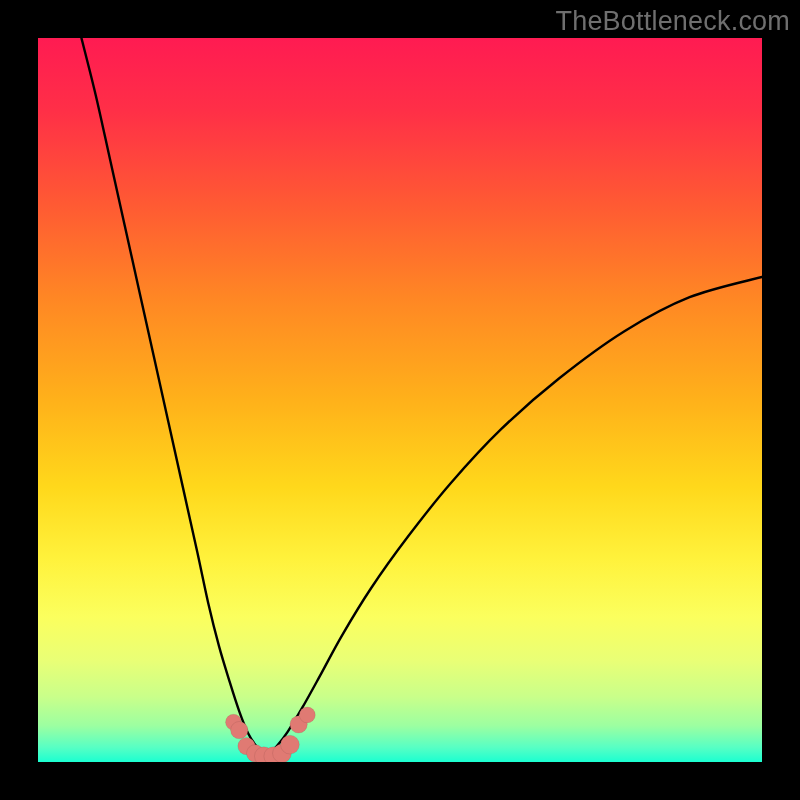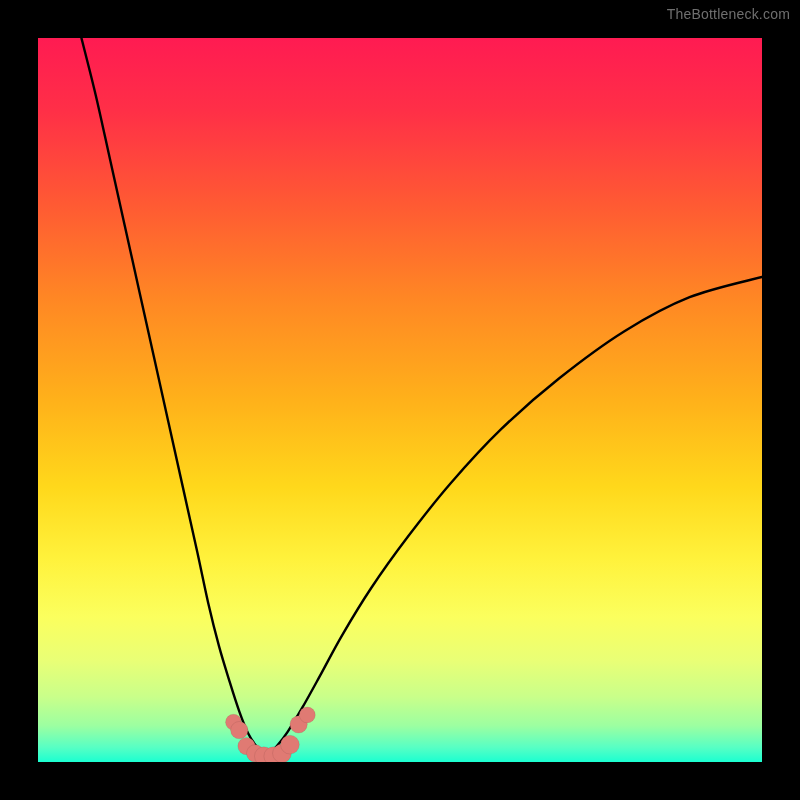--- a/index.html
+++ b/index.html
@@ -60,21 +60,21 @@
   .dot {
     fill: #e07a73;
     stroke: rgba(0,0,0,0.15);
     stroke-width: 0.5;
   }
   .watermark {
     position: absolute;
     top: 6px;
     right: 10px;
     color: #6f6f6f;
-    font-size: 14px;
+    font-size: 27px;
     font-weight: 500;
     letter-spacing: 0.2px;
     user-select: none;
   }
 </style>
 </head>
 <body>
 
 <div class="stage">
   <div class="watermark">TheBottleneck.com</div>

